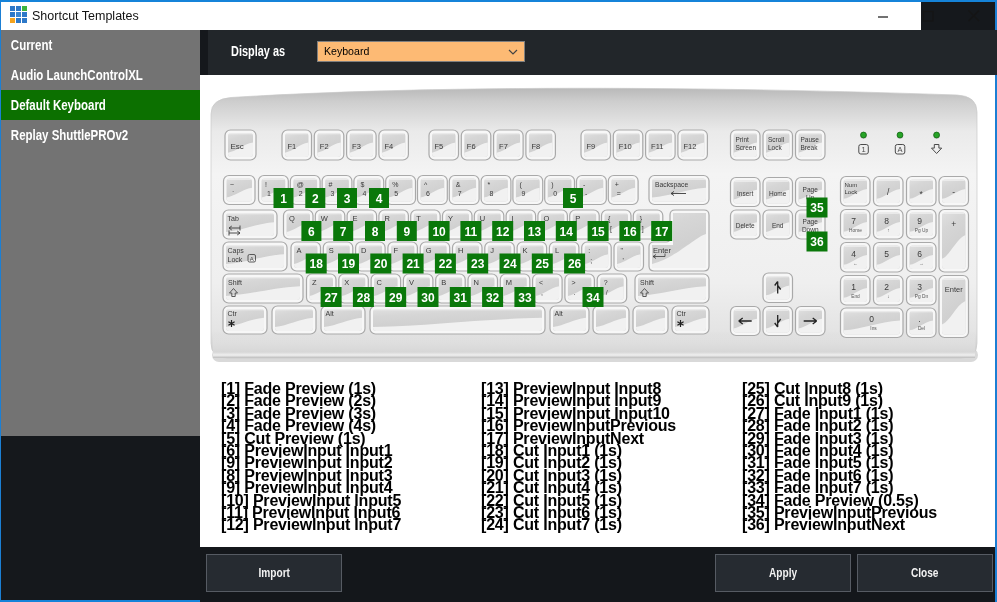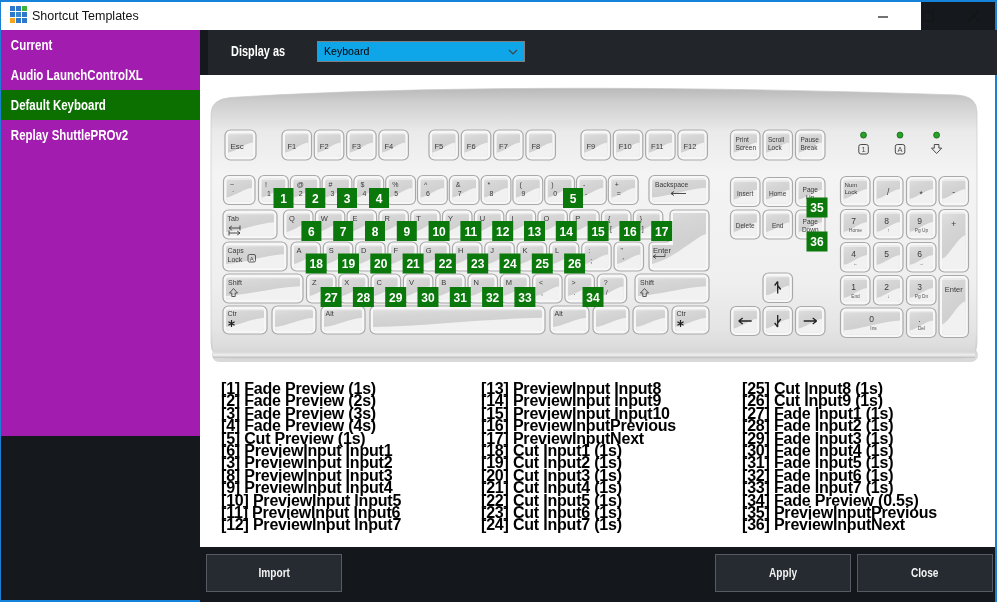--- a/index.html
+++ b/index.html
@@ -1,24 +1,24 @@
 <!DOCTYPE html>
 <html><head><meta charset="utf-8"><style>
 html,body{margin:0;padding:0;width:997px;height:602px;overflow:hidden}
 body{font-family:"Liberation Sans",sans-serif;background:#15181c;position:relative}
 .win{position:absolute;inset:0;border-top:2px solid #1583d9;border-left:1px solid #1b7fd4;border-right:2px solid #1b7fd4;border-bottom:2px solid #1583d9;box-sizing:border-box}
 .title{position:absolute;left:1px;top:2px;width:920px;height:28px;background:#fff}
 .title .txt{position:absolute;left:31px;top:7px;font-size:12.5px;color:#111}
 .wbtn{position:absolute;top:0;height:28px;color:#111}
-.side{position:absolute;left:1px;top:30px;width:199px;height:406px;background:#a21caf}
+.side{position:absolute;left:1px;top:30px;width:199px;height:406px;background:#737373}
 .sit{height:30px;line-height:30px;padding-left:12px;color:#fff;font-weight:bold;font-size:14px;white-space:nowrap;transform:scaleX(0.82);transform-origin:0 0}
 .sit.sel{background:#0c7000;width:242px}
 .topbar{position:absolute;left:208px;top:30px;width:795px;height:45px;background:#22262a}
 .topbar .lbl{position:absolute;left:23px;top:13px;color:#fff;font-weight:bold;font-size:14px;transform:scaleX(0.78);transform-origin:0 0}
-.dd{position:absolute;left:109px;top:11px;width:208px;height:21px;background:#0ea5e9;border:1px solid #7f7f7f;box-sizing:border-box}
+.dd{position:absolute;left:109px;top:11px;width:208px;height:21px;background:#fdba74;border:1px solid #7f7f7f;box-sizing:border-box}
 .dd .t{position:absolute;left:6px;top:3px;font-size:11.5px;color:#000;transform:scaleX(0.92);transform-origin:0 0}
 .dd svg{position:absolute;right:6px;top:7px}
 .content{position:absolute;left:200px;top:75px;width:795px;height:519px;background:#fff}
 .col{position:absolute;top:308px;font-size:16px;font-weight:bold;color:#000;line-height:12.4px;white-space:nowrap;letter-spacing:-0.2px}
 .bottom{position:absolute;left:200px;top:547px;width:795px;height:68px;background:#14171b}
 .btn{position:absolute;top:6.5px;height:38px;background:#262b31;border:1px solid #565b63;box-sizing:border-box;color:#f2f2f2;font-weight:bold;font-size:13px;text-align:center;line-height:36px}
 .btn span{display:inline-block;transform:scaleX(0.78)}
 </style></head>
 <body>
 <div class="win"></div>
@@ -937,21 +937,21 @@
       <rect x="606.5" y="156.5" width="21" height="20" fill="#0a780a"></rect>
       <text x="617.0" y="171.0" font-size="12" font-weight="bold" fill="#fff" text-anchor="middle" font-family="Liberation Sans, sans-serif">36</text>
     </svg>
 <div class="col" style="left:21px">
       <div>[1] Fade Preview (1s)</div>
       <div>[2] Fade Preview (2s)</div>
       <div>[3] Fade Preview (3s)</div>
       <div>[4] Fade Preview (4s)</div>
       <div>[5] Cut Preview (1s)</div>
       <div>[6] PreviewInput Input1</div>
-      <div>[3] PreviewInput Input2</div>
+      <div>[9] PreviewInput Input2</div>
       <div>[8] PreviewInput Input3</div>
       <div>[9] PreviewInput Input4</div>
       <div>[10] PreviewInput Input5</div>
       <div>[11] PreviewInput Input6</div>
       <div>[12] PreviewInput Input7</div>
     </div>
     <div class="col" style="left:281px">
       <div>[13] PreviewInput Input8</div>
       <div>[14] PreviewInput Input9</div>
       <div>[15] PreviewInput Input10</div>

